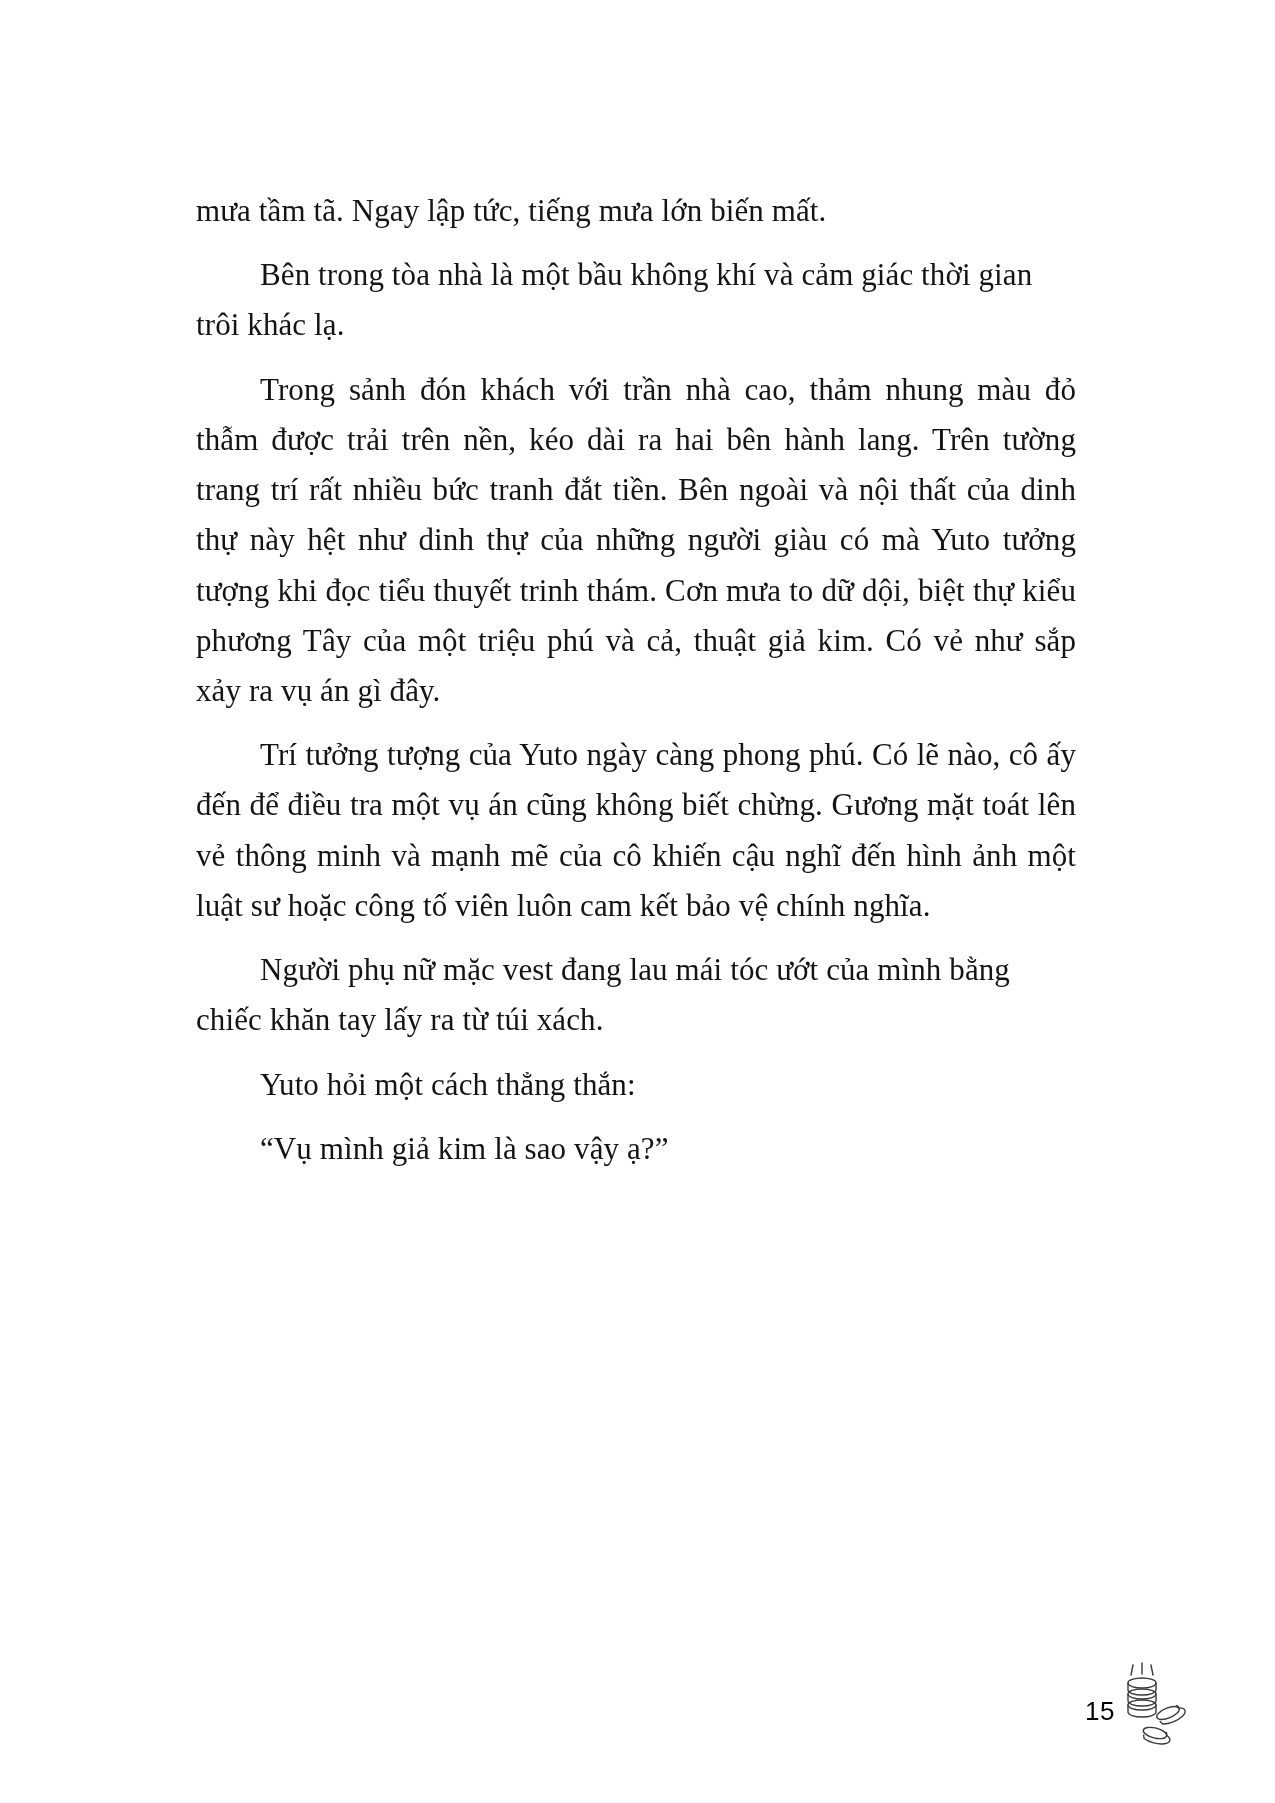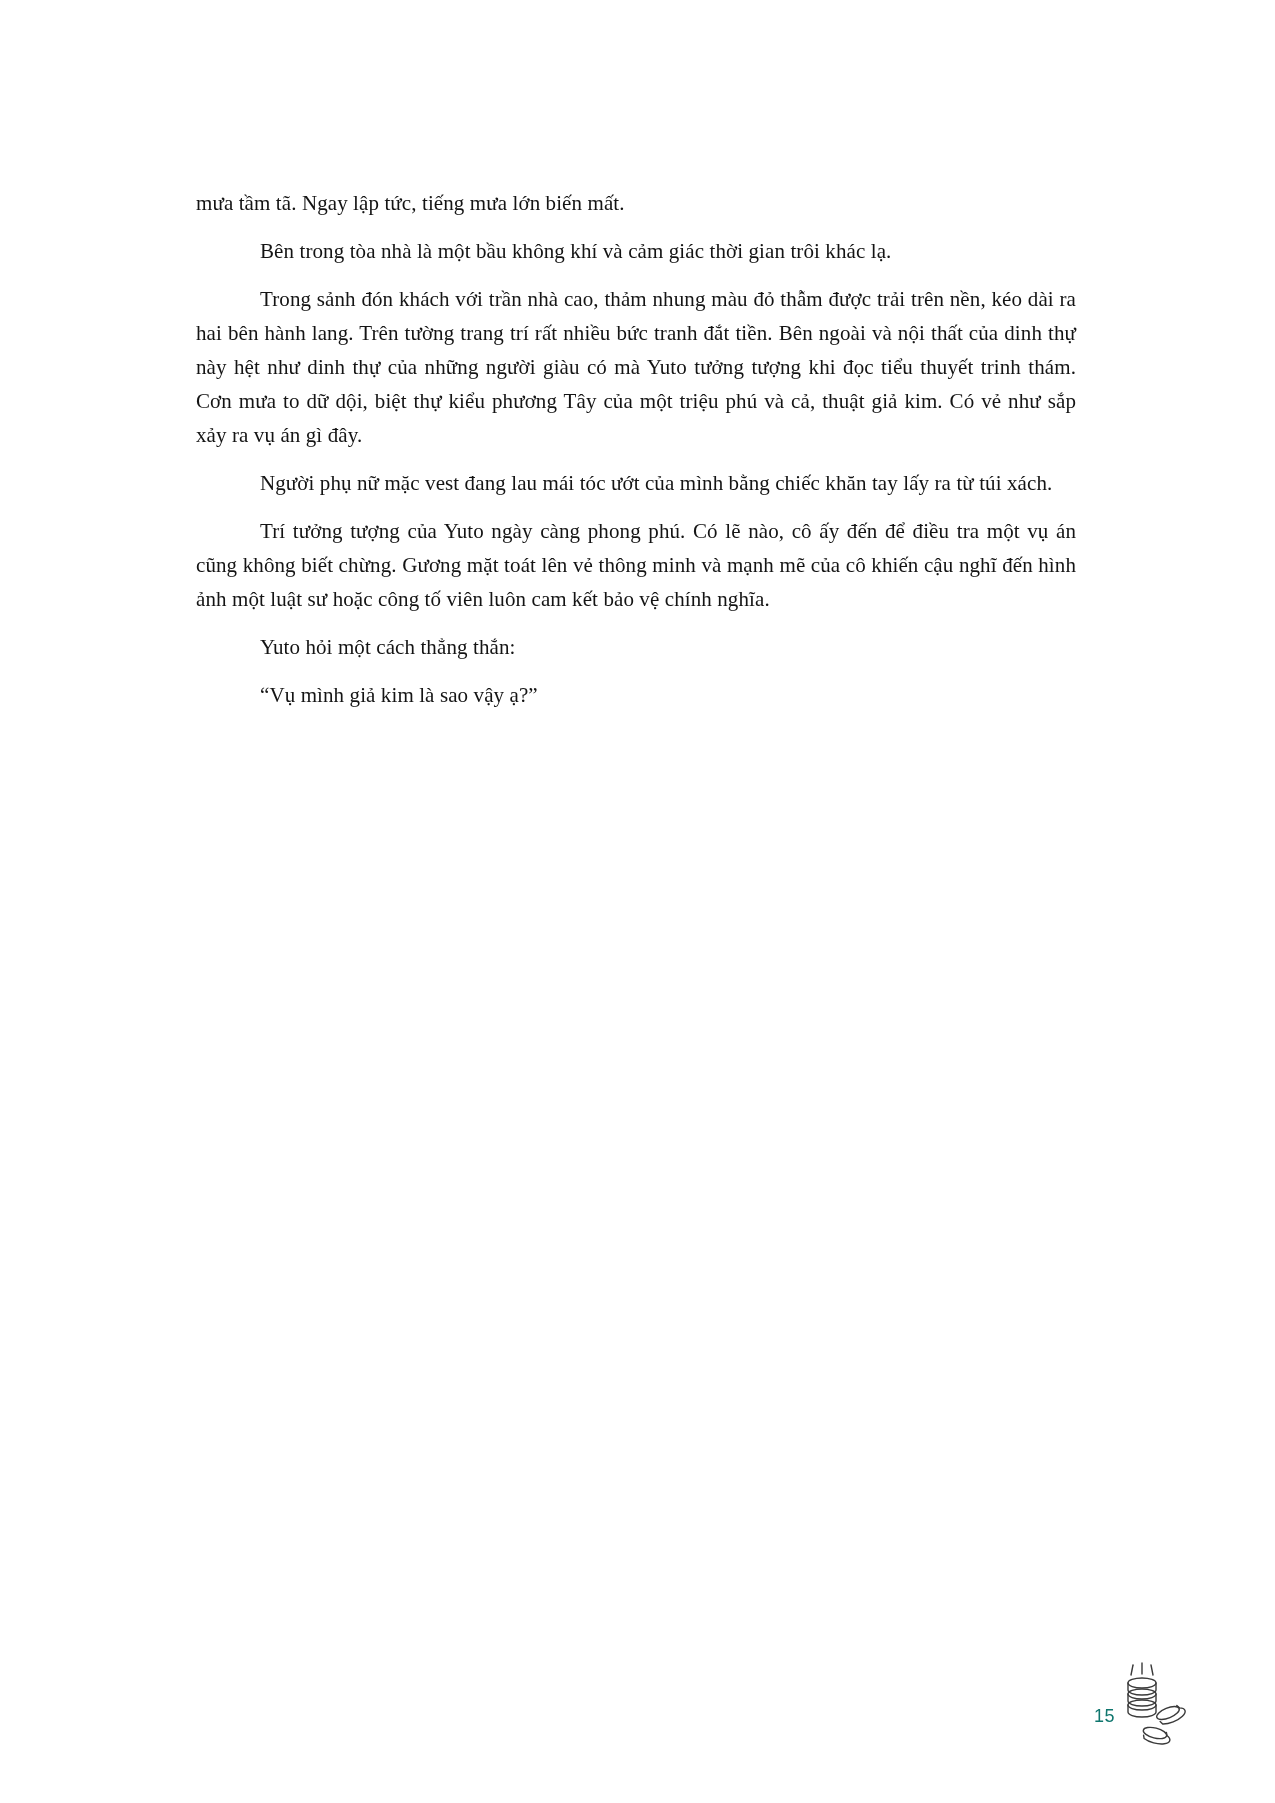--- a/index.html
+++ b/index.html
@@ -21,21 +21,21 @@
     background: #ffffff;
   }
   .text-column {
     position: absolute;
     left: 196px;
     top: 186px;
     width: 880px;
   }
   p.para {
     margin: 0 0 14px 0;
-    font-size: 21px;
+    font-size: 31px;
     line-height: 1.62;
     text-align: justify;
     text-justify: inter-word;
     letter-spacing: 0.1px;
     color: #141414;
   }
   p.para.indent {
     text-indent: 64px;
     margin-top: 12px;
   }
@@ -49,23 +49,23 @@
     position: absolute;
     left: 0;
     right: 0;
     bottom: 0;
     height: 170px;
   }
   .page-number {
     position: absolute;
     right: 160px;
     bottom: 76px;
-    font-size: 18px;
+    font-size: 26px;
     font-family: "Liberation Sans", sans-serif;
-    color: #0f766e;
+    color: #000000;
     letter-spacing: 0.5px;
   }
   .coins-ornament {
     position: absolute;
     right: 88px;
     bottom: 56px;
     width: 76px;
     height: 86px;
   }
   .coins-ornament svg {
@@ -74,22 +74,22 @@
 </style>
 </head>
 <body>
 
 <div class="page">
 
   <div class="text-column">
     <p class="para noindent last-line-left">mưa tầm tã. Ngay lập tức, tiếng mưa lớn biến mất.</p>
     <p class="para indent last-line-left">Bên trong tòa nhà là một bầu không khí và cảm giác thời gian trôi khác lạ.</p>
     <p class="para indent">Trong sảnh đón khách với trần nhà cao, thảm nhung màu đỏ thẫm được trải trên nền, kéo dài ra hai bên hành lang. Trên tường trang trí rất nhiều bức tranh đắt tiền. Bên ngoài và nội thất của dinh thự này hệt như dinh thự của những người giàu có mà Yuto tưởng tượng khi đọc tiểu thuyết trinh thám. Cơn mưa to dữ dội, biệt thự kiểu phương Tây của một triệu phú và cả, thuật giả kim. Có vẻ như sắp xảy ra vụ án gì đây.</p>
+    <p class="para indent"> Trí tưởng tượng của Yuto ngày càng phong phú. Có lẽ nào, cô ấy đến để điều tra một vụ án cũng không biết chừng. Gương mặt toát lên vẻ thông minh và mạnh mẽ của cô khiến cậu nghĩ đến hình ảnh một luật sư hoặc công tố viên luôn cam kết bảo vệ chính nghĩa.</p>
     <p class="para indent last-line-left">Người phụ nữ mặc vest đang lau mái tóc ướt của mình bằng chiếc khăn tay lấy ra từ túi xách.</p>
-    <p class="para indent"> Trí tưởng tượng của Yuto ngày càng phong phú. Có lẽ nào, cô ấy đến để điều tra một vụ án cũng không biết chừng. Gương mặt toát lên vẻ thông minh và mạnh mẽ của cô khiến cậu nghĩ đến hình ảnh một luật sư hoặc công tố viên luôn cam kết bảo vệ chính nghĩa.</p>
     <p class="para indent last-line-left">Yuto hỏi một cách thẳng thắn:</p>
     <p class="para indent last-line-left">“Vụ mình giả kim là sao vậy ạ?”</p>
   </div>
 
   <div class="footer">
     <div class="page-number">15</div>
     <div class="coins-ornament">
       <svg viewBox="0 0 76 86" width="76" height="86" xmlns="http://www.w3.org/2000/svg">
         <g stroke="#3a3a3a" stroke-width="1.4" fill="none" stroke-linecap="round">
           <line x1="22" y1="4" x2="20" y2="14"></line>

